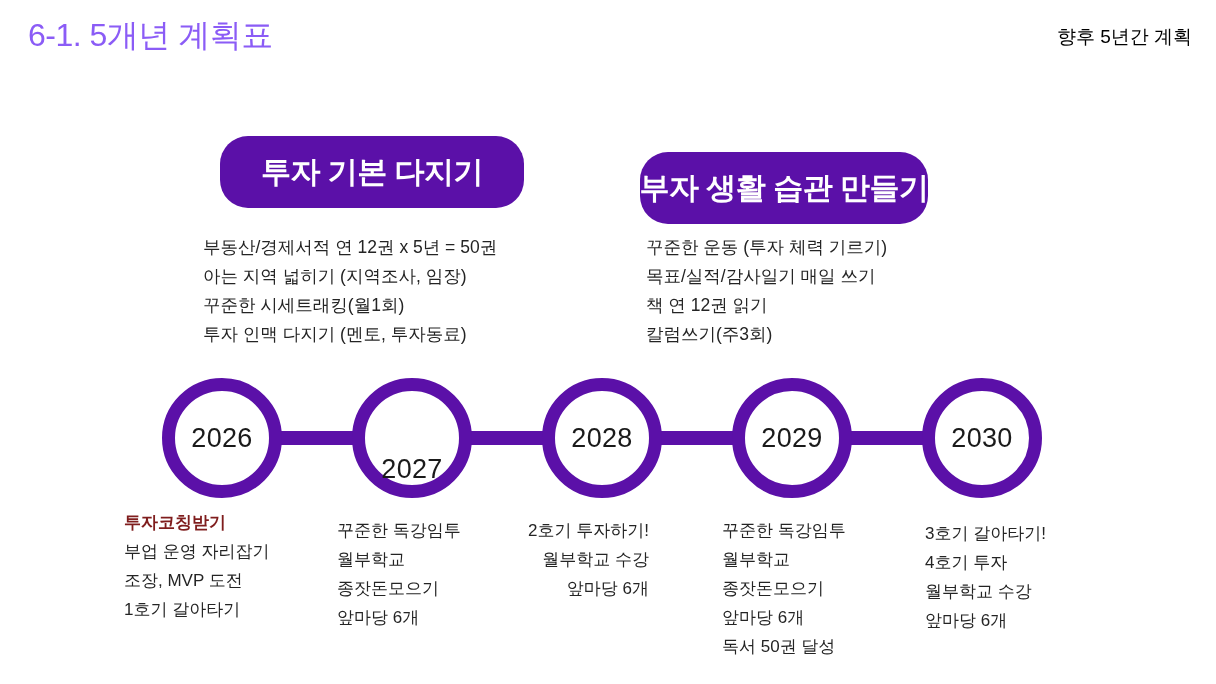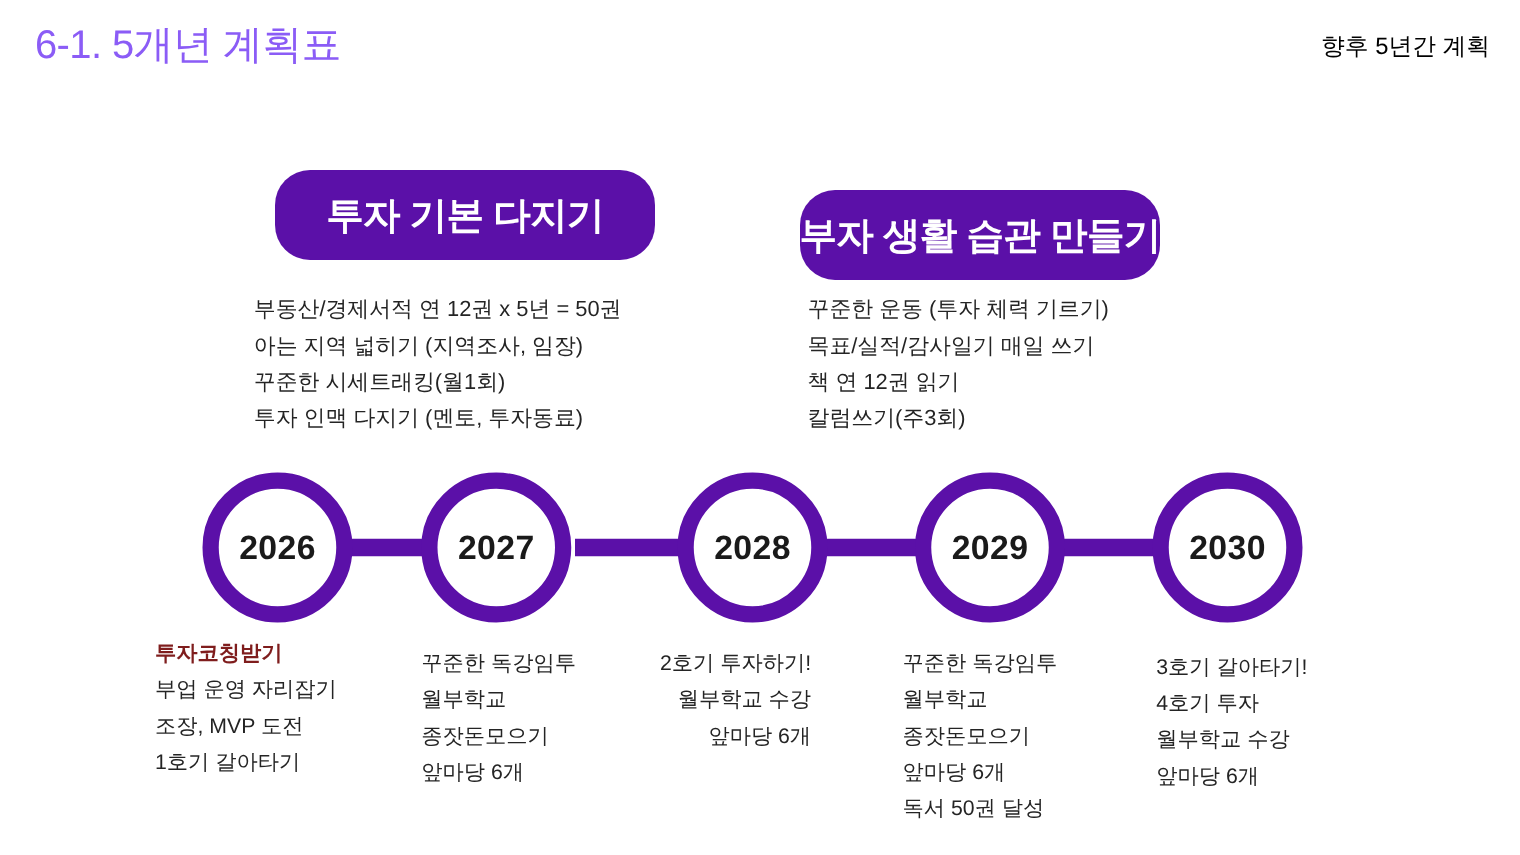--- a/index.html
+++ b/index.html
@@ -92,21 +92,21 @@
     border-radius: 50%;
     background: #ffffff;
     border: 13px solid #5b10a8;
     box-sizing: border-box;
     display: flex;
     align-items: center;
     justify-content: center;
   }
   .node-year {
     font-size: 27px;
-    font-weight: 700;
+    font-weight: 400;
     color: #1a1a1a;
     letter-spacing: 0.3px;
   }
 
   
   .year-col {
     position: absolute;
     font-size: 17px;
     line-height: 29px;
     color: #242424;
@@ -149,21 +149,21 @@
 <div class="timeline">
 
   <div class="track" style="left:270px; width:100px;"></div>
   <div class="track" style="left:460px; width:100px;"></div>
   <div class="track" style="left:650px; width:100px;"></div>
   <div class="track" style="left:840px; width:100px;"></div>
 
   <div class="node" style="left:162px;">
     <span class="node-year">2026</span>
   </div>
-  <div class="node" style="left:337px;">
+  <div class="node" style="left:352px;align-items:flex-end;">
     <span class="node-year">2027</span>
   </div>
   <div class="node" style="left:542px;">
     <span class="node-year">2028</span>
   </div>
   <div class="node" style="left:732px;">
     <span class="node-year">2029</span>
   </div>
   <div class="node" style="left:922px;">
     <span class="node-year">2030</span>

